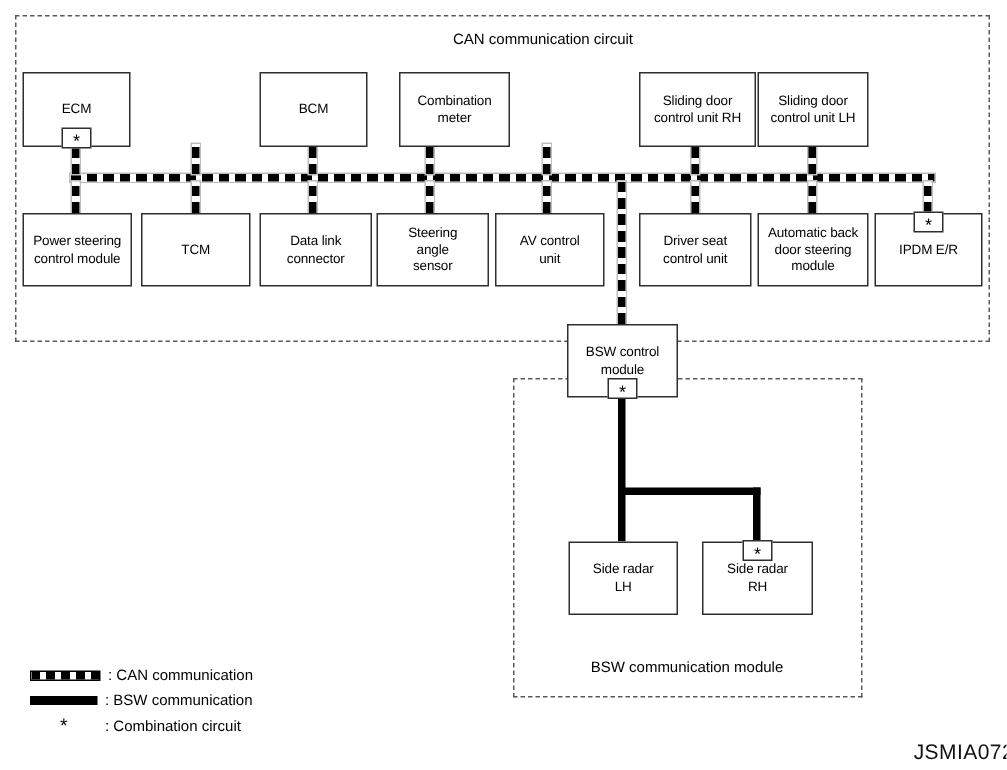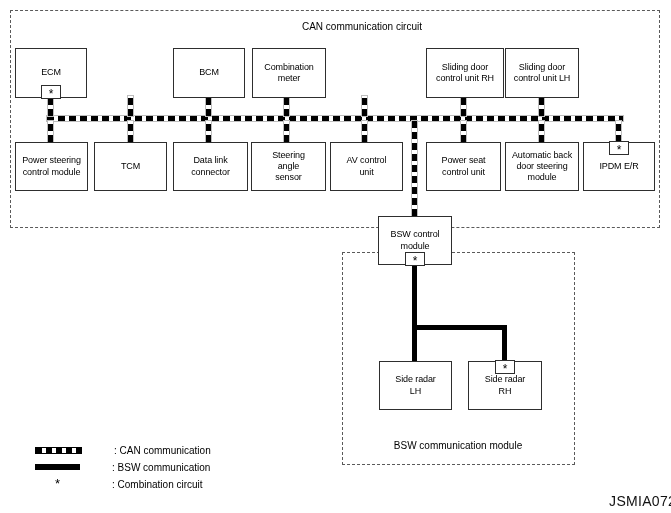--- a/index.html
+++ b/index.html
@@ -25,21 +25,21 @@
     display:flex; align-items:center; justify-content:center; }
   .lbl { font-size:9px; line-height:1.25; text-align:center; white-space:pre-line;
     letter-spacing:-0.1px; }
   
   .term { position:absolute; left:50%; transform:translateX(-50%);
     width:18px; height:12px; background:#fff; border:1px solid #2e2e2e;
     font-size:12px; line-height:16px; text-align:center; overflow:hidden; }
   .term.b { bottom:-2px; }
   .term.t { top:-2px; }
   
-  .legend-row { position:absolute; left:35px; height:14px; display:flex; align-items:center;gap:27px; }
+  .legend-row { position:absolute; left:20px; height:14px; display:flex; align-items:center; }
   .swatch { width:45px; flex:0 0 45px; }
   .can-swatch { height:5px; border:1px solid #000;
     background:repeating-linear-gradient(90deg,#000 0 6px,#fff 6px 10px); }
   .bsw-swatch { height:6px; background:#000; }
   .term-swatch { font-size:13px; line-height:14px; text-align:center; height:14px; }
   .legend-label { font-size:10px; margin-left:5px; white-space:nowrap; }
   .figure-code { position:absolute; right:14px; top:493px; font-size:14px;
     letter-spacing:0.3px; color:#111; }
 </style>
 </head>
@@ -78,21 +78,21 @@
   <div class="hsolid" style="left:412px;top:325px;width:95px"></div>
   <div class="vsolid" style="left:502px;top:325px;height:36px"></div>
 
   <div class="node" style="left:15px;top:48px;width:70px;height:48px">
     <span class="lbl">ECM</span>
     <span class="term b">*</span>
   </div>
   <div class="node" style="left:173px;top:48px;width:70px;height:48px">
     <span class="lbl">BCM</span>
   </div>
-  <div class="node" style="left:252px;top:48px;width:72px;height:48px">
+  <div class="node" style="left:266px;top:48px;width:72px;height:48px">
     <span class="lbl">Combination
 meter</span>
   </div>
   <div class="node" style="left:426px;top:48px;width:76px;height:48px">
     <span class="lbl">Sliding door
 control unit RH</span>
   </div>
   <div class="node" style="left:505px;top:48px;width:72px;height:48px">
     <span class="lbl">Sliding door
 control unit LH</span>
@@ -112,21 +112,21 @@
   <div class="node" style="left:251px;top:142px;width:73px;height:47px">
     <span class="lbl">Steering
 angle
 sensor</span>
   </div>
   <div class="node" style="left:330px;top:142px;width:71px;height:47px">
     <span class="lbl">AV control
 unit</span>
   </div>
   <div class="node" style="left:426px;top:142px;width:73px;height:47px">
-    <span class="lbl">Power seat
+    <span class="lbl">Driver seat
 control unit</span>
   </div>
   <div class="node" style="left:505px;top:142px;width:72px;height:47px">
     <span class="lbl">Automatic back
 door steering
 module</span>
   </div>
   <div class="node" style="left:583px;top:142px;width:70px;height:47px">
     <span class="lbl">IPDM E/R</span>
     <span class="term t">*</span>

